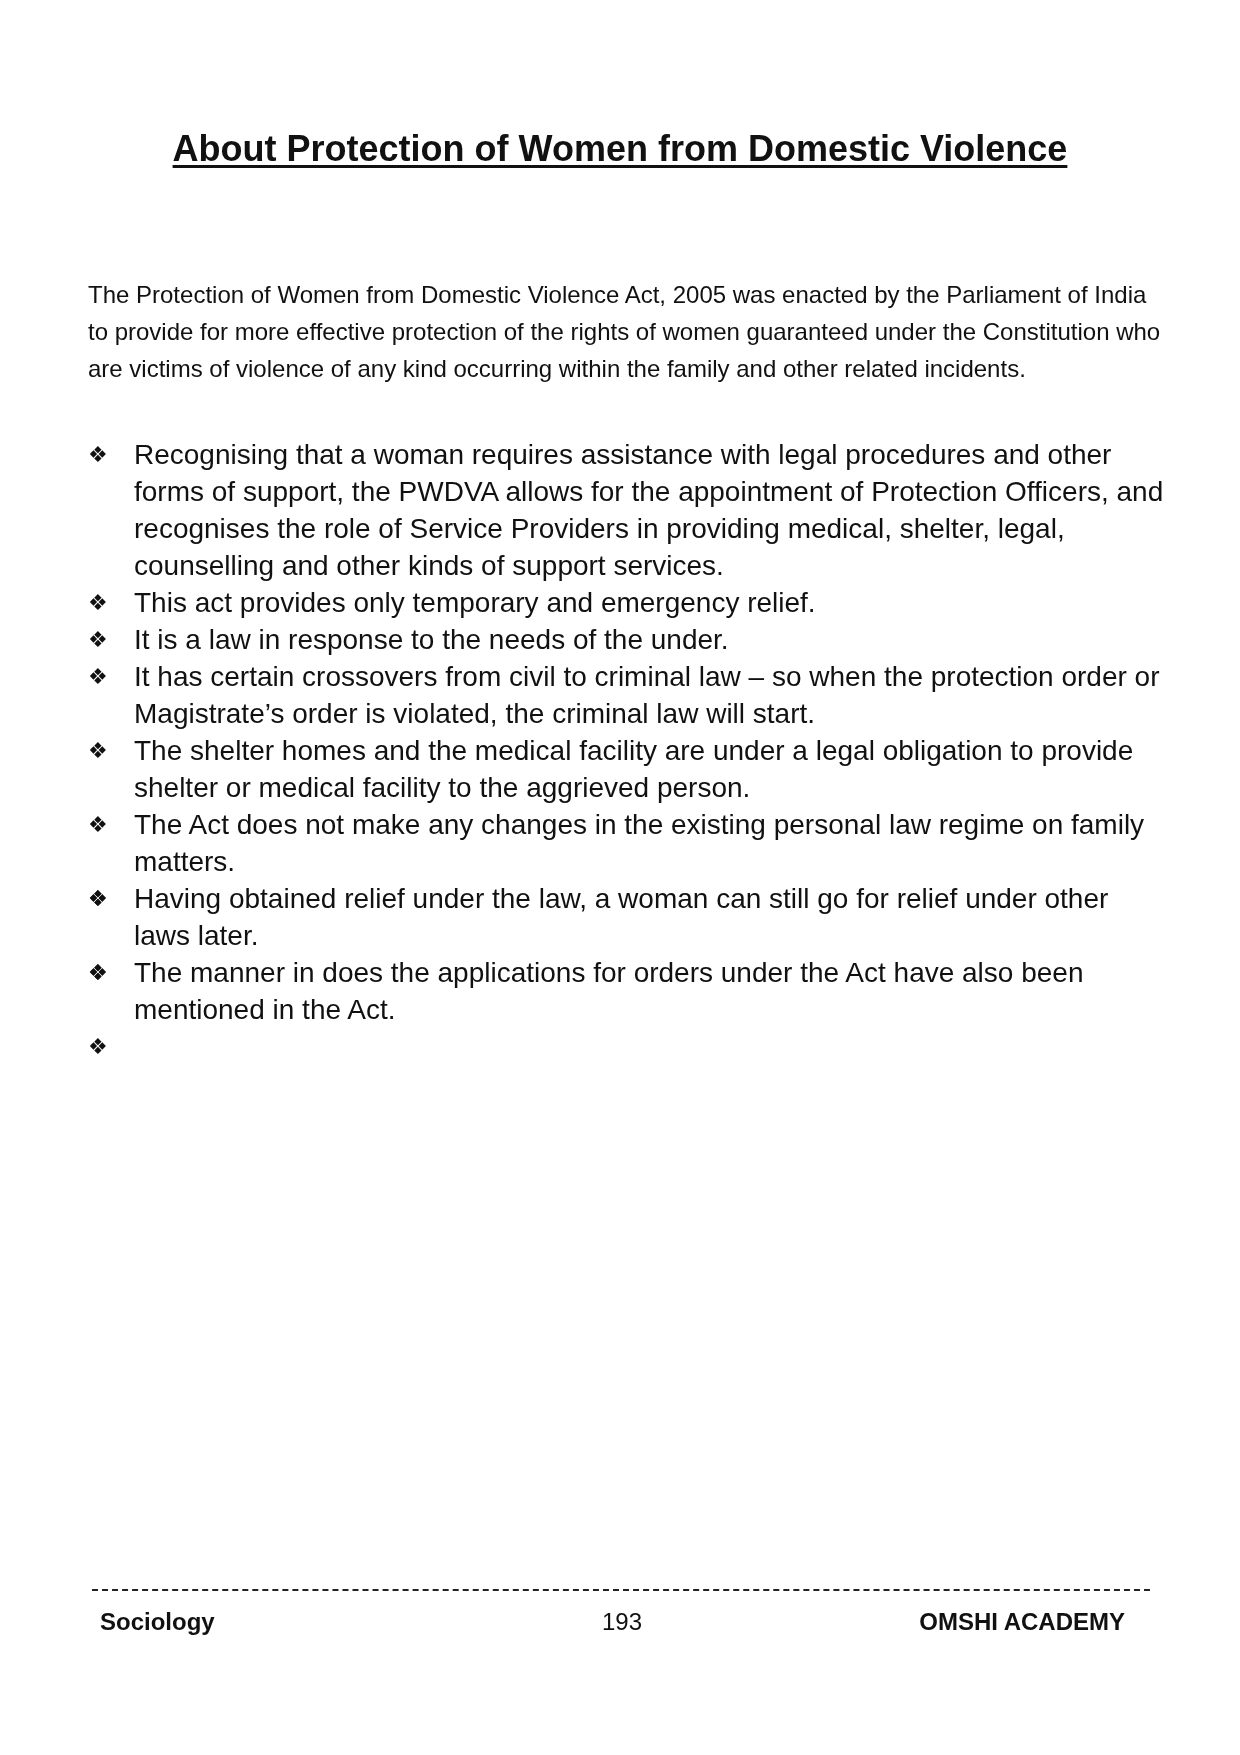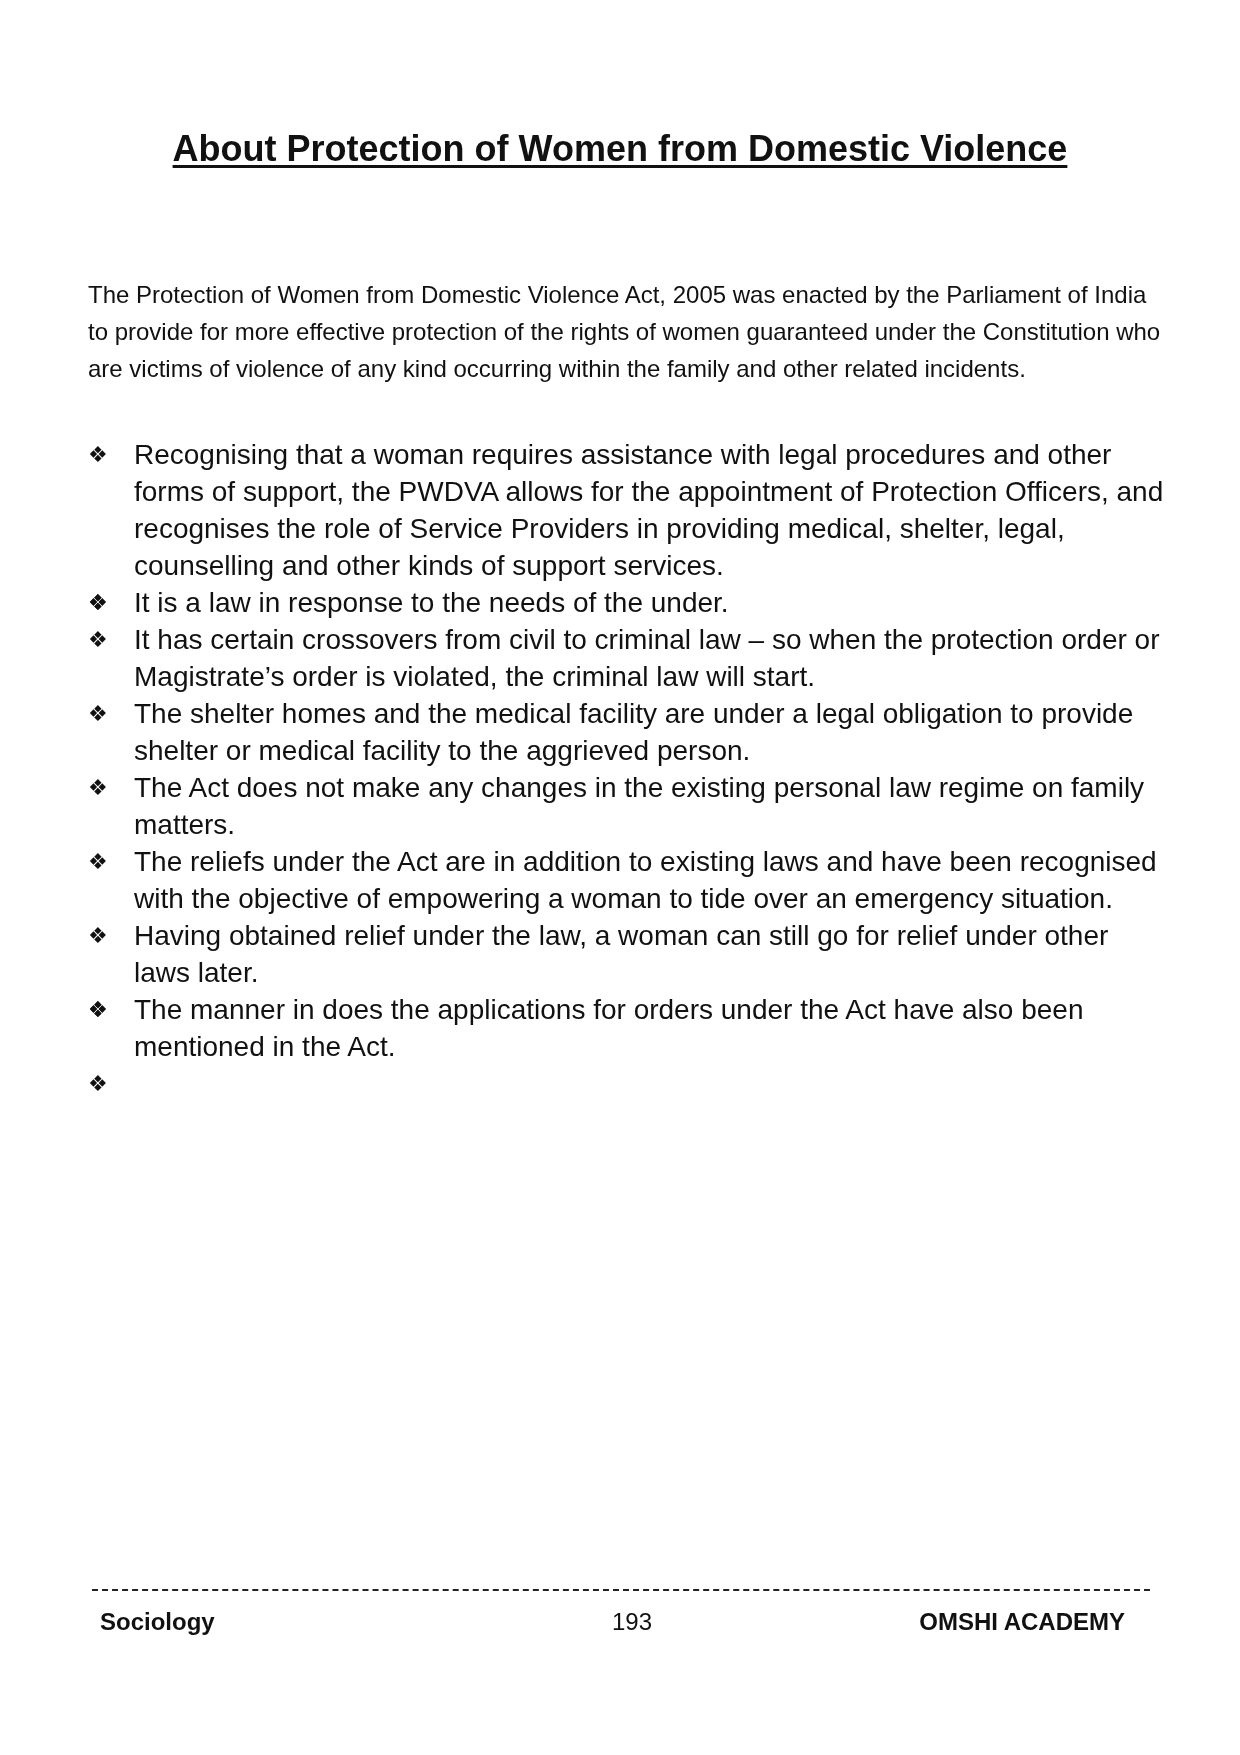--- a/index.html
+++ b/index.html
@@ -9,40 +9,40 @@
            font-weight: bold; font-size: 36px; line-height: 45px; }
   .title span { text-decoration: underline; text-decoration-thickness: 3px; text-underline-offset: 4px; }
   .intro { position: absolute; left: 88px; width: 1080px; top: 252px;
            font-size: 24px; line-height: 37px; }
   .bullets { position: absolute; left: 88px; width: 1080px; top: 436px; margin: 0; padding: 0; list-style: none; }
   .bullets li { position: relative; padding-left: 46px; font-size: 28px; line-height: 37px; }
   .bullet-icon { position: absolute; left: 0; top: 0; font-size: 22px; line-height: 37px; color: #111; }
   .divider { position: absolute; left: 92px; width: 1058px; top: 1589px; border-top: 2px dashed #222; }
   .footer { position: absolute; left: 100px; width: 1040px; top: 1608px; font-size: 24px; font-weight: bold; }
   .footer .left { position: absolute; left: 0; }
-  .footer .center { position: absolute; left: 12px; width: 100%; text-align: center; font-weight: normal; }
+  .footer .center { position: absolute; left: 2px; width: 100%; text-align: center; font-weight: normal; }
   .footer .right { position: absolute; right: 15px; }
 </style>
 </head>
 <body>
 
 <div class="title">
   <span>About Protection of Women from Domestic Violence</span><br>
 </div>
 
 <p class="intro">The Protection of Women from Domestic Violence Act, 2005 was enacted by the Parliament of India to provide for more effective protection of the rights of women guaranteed under the Constitution who are victims of violence of any kind occurring within the family and other related incidents.</p>
 
 <ul class="bullets">
   <li><span class="bullet-icon">❖</span><span>Recognising that a woman requires assistance with legal procedures and other forms of support, the PWDVA allows for the appointment of Protection Officers, and recognises the role of Service Providers in providing medical, shelter, legal, counselling and other kinds of support services.</span></li>
-  <li><span class="bullet-icon">❖</span></li>
+  <li><span class="bullet-icon">❖</span><span>This act provides only temporary and emergency relief.</span></li>
   <li><span class="bullet-icon">❖</span><span>It is a law in response to the needs of the under.</span></li>
   <li><span class="bullet-icon">❖</span><span>It has certain crossovers from civil to criminal law – so when the protection order or Magistrate’s order is violated, the criminal law will start.</span></li>
   <li><span class="bullet-icon">❖</span><span>The shelter homes and the medical facility are under a legal obligation to provide shelter or medical facility to the aggrieved person.</span></li>
   <li><span class="bullet-icon">❖</span><span>The Act does not make any changes in the existing personal law regime on family matters.</span></li>
-  <li><span class="bullet-icon">❖</span><span>The reliefs under the Act are in addition to existing laws and have been recognised with the objective of empowering a woman to tide over an emergency situation.</span></li>
+  <li><span class="bullet-icon">❖</span></li>
   <li><span class="bullet-icon">❖</span><span>Having obtained relief under the law, a woman can still go for relief under other laws later.</span></li>
   <li><span class="bullet-icon">❖</span></li>
   <li><span class="bullet-icon">❖</span><span>The manner in does the applications for orders under the Act have also been mentioned in the Act.</span></li>
   <li><span class="bullet-icon">❖</span></li>
 </ul>
 
 <div class="divider"></div>
 
 <div class="footer">
   <span class="center">193</span>

